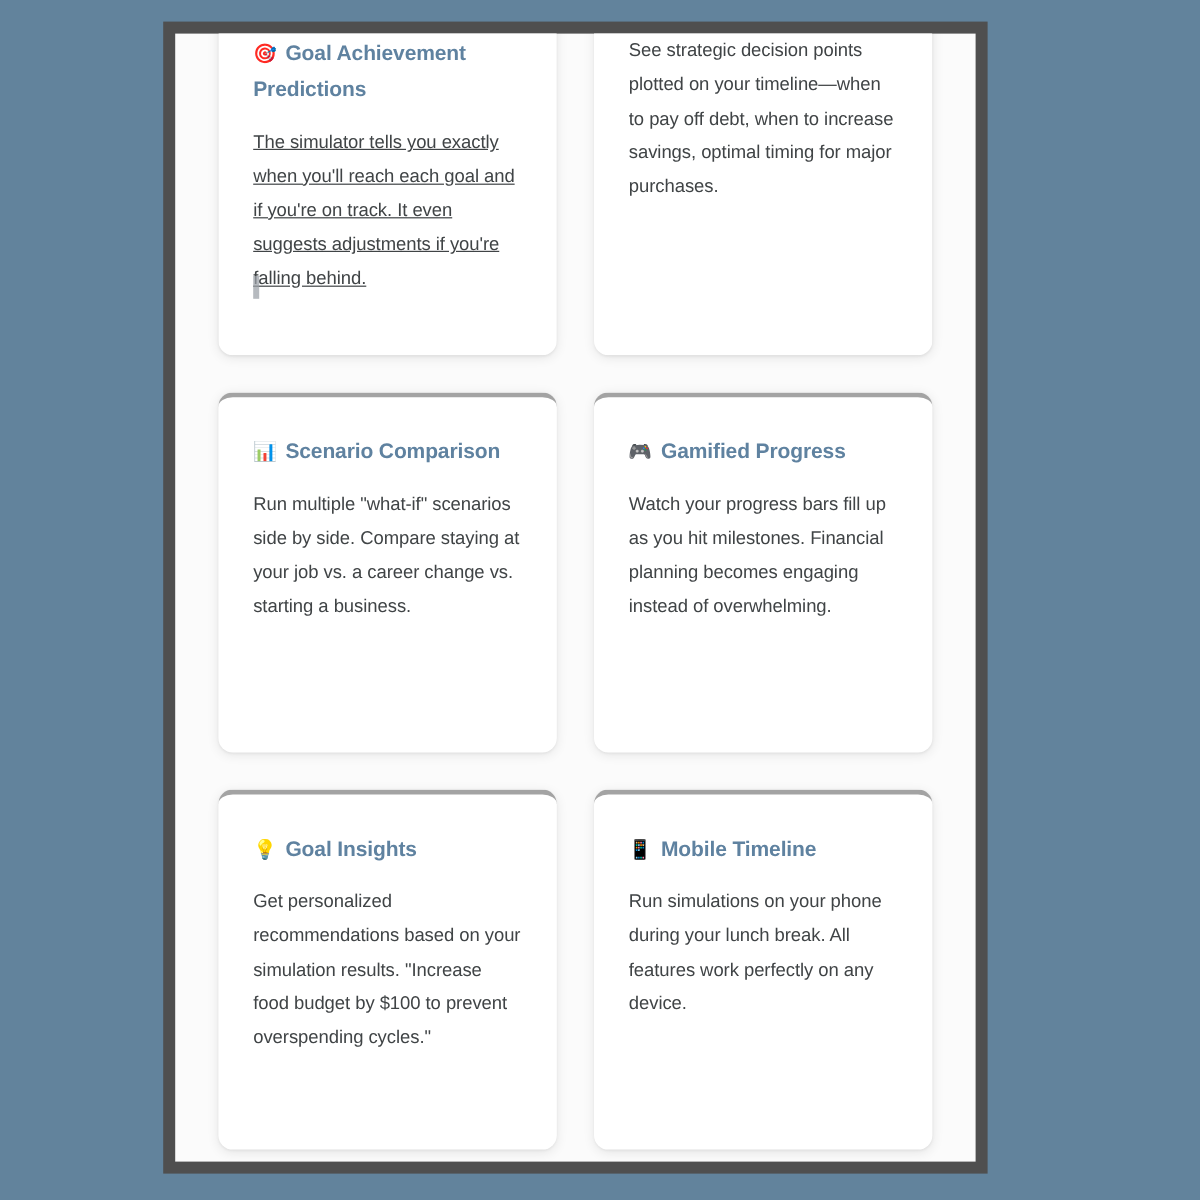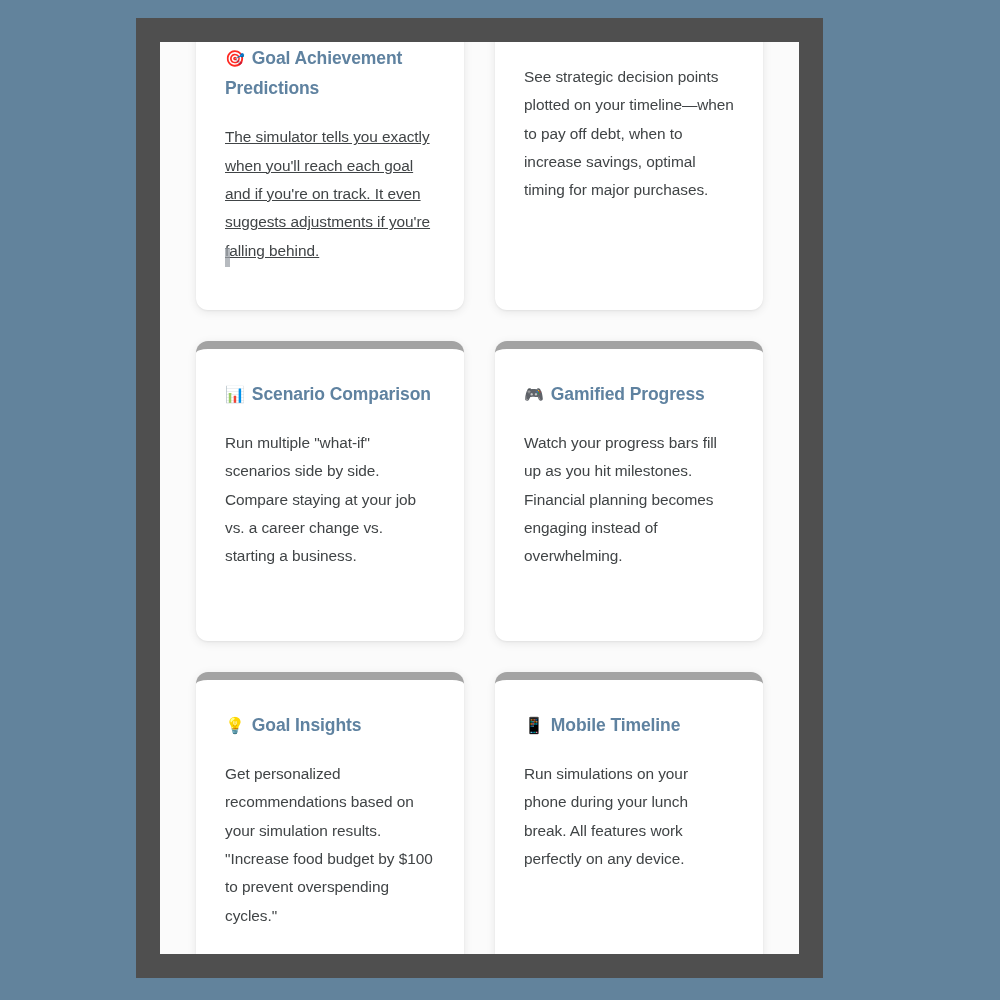--- a/index.html
+++ b/index.html
@@ -17,21 +17,21 @@
   }
 
   
   #viewport-frame {
     position: absolute;
     left: 136px;
     top: 18px;
     width: 687px;
     height: 960px;
     background: #4f4f4f;
-    padding: 24px;
+    padding: 10px;
   }
 
   #page-surface {
     position: relative;
     width: 100%;
     height: 100%;
     background: #fbfbfb;
     overflow: hidden;
   }
 
@@ -44,21 +44,21 @@
     padding: 0 36px;
     display: grid;
     grid-template-columns: 1fr 1fr;
     column-gap: 31px;
     row-gap: 31px;
   }
 
   .feature-card {
     background: #ffffff;
     border-radius: 12px;
-    border-top: 8px solid #a3a3a3;
+    border-top: 4px solid #a3a3a3;
     box-shadow: 0 2px 10px rgba(0,0,0,0.085), 0 1px 2px rgba(0,0,0,0.05);
     padding: 30px 29px 28px 29px;
     min-height: 300px;
   }
 
   .feature-card.row-first {
     border-top: 3px solid transparent;
   }
 
   .card-heading {
@@ -76,21 +76,20 @@
     font-weight: normal;
     margin-right: 7px;
     vertical-align: baseline;
   }
 
   .card-body {
     font-size: 15.4px;
     color: #404446;
     line-height: 1.84;
     letter-spacing: -0.05px;
-    margin-top: 20px;
   }
 
   
   .caret-line { position: relative; text-decoration: underline; }
   .text-caret {
     position: absolute;
     left: -1px;
     top: 2px;
     width: 5px;
     height: 19px;

